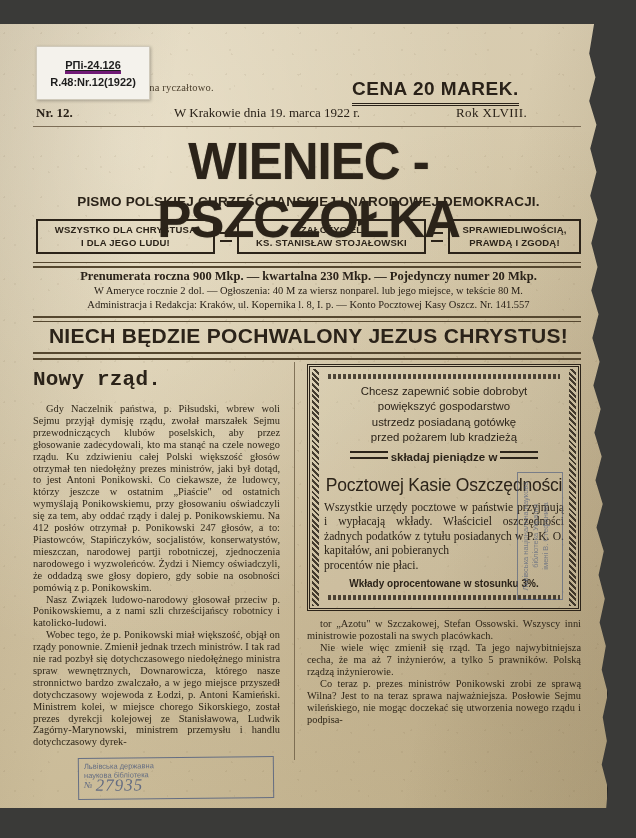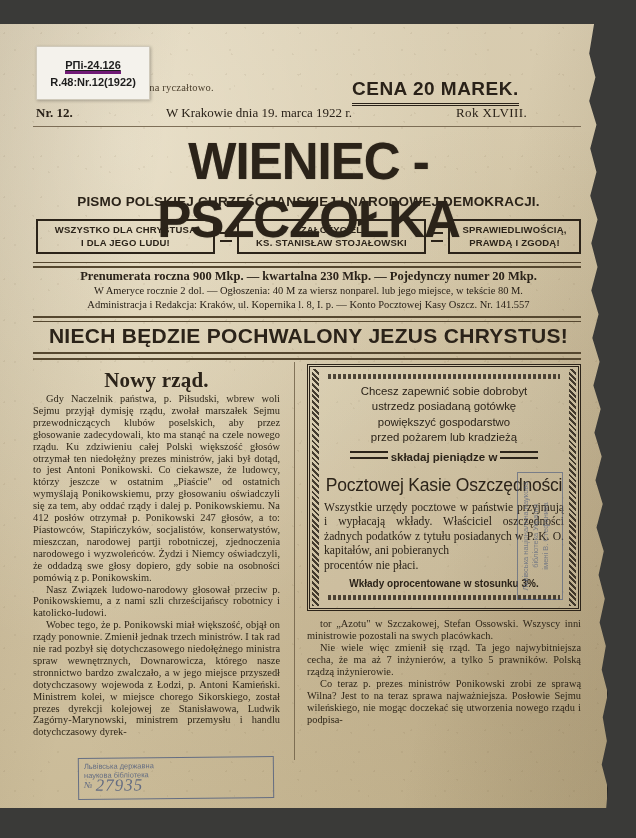--- a/index.html
+++ b/index.html
@@ -44,21 +44,21 @@
     opacity:.8;
   }
 
   
   .topline{position:absolute;left:120px;top:82px;width:330px;font-size:10.5px;letter-spacing:.2px;color:#4a3e2c;}
   .cena{position:absolute;left:352px;top:78px;font-family:"Liberation Sans",sans-serif;font-weight:bold;font-size:19px;letter-spacing:.5px;color:#2a2219;}
   .cena .u{border-bottom:3px double #2a2219;padding-bottom:4px;margin-top:42px;}
 
   .issueline{position:absolute;left:36px;top:105px;width:545px;font-size:13px;color:#2a2219;}
   .issueline .nr{font-weight:bold;}
-  .issueline .place{position:absolute;left:130px;top:0;}
+  .issueline .place{position:absolute;left:138px;top:0;}
   .issueline .rok{position:absolute;left:420px;top:0;letter-spacing:.4px;}
   .rule-thin{position:absolute;left:33px;top:126px;width:548px;border-top:1px solid #6b5c44;opacity:.85;}
 
   
   .masthead{
     position:absolute;left:36px;top:133px;width:545px;text-align:center;
     font-family:"Liberation Sans",sans-serif;font-weight:bold;
     font-size:51px;line-height:58px;letter-spacing:-1px;color:#2b2319;
     text-shadow:0 0 1px rgba(43,35,25,.5);
   }
@@ -96,22 +96,22 @@
   }
   .rule-d3{position:absolute;left:33px;top:352px;width:548px;height:4px;border-top:2px solid #55472f;border-bottom:2px solid #55472f;}
 
   
   .cols{position:absolute;left:33px;top:362px;width:548px;height:398px;display:flex;}
   .colL{width:247px;padding-right:8px;}
   .vdiv{width:1px;background:#6b5c44;opacity:.8;margin:0 6px;}
   .colR{flex:1;padding-left:6px;}
 
   .arthead{
-    text-align:center;font-family:Liberation Serif, serif;font-weight:bold;
-    font-size:21px;color:#2b2319;margin:6px 0 0;letter-spacing:.2px;
+    text-align:left;font-family:Liberation Mono, monospace;font-weight:bold;
+    font-size:21px;color:#2b2319;margin:6px 0 12px;letter-spacing:.2px;
   }
   .body p{
     margin:0;text-align:justify;font-size:10.4px;line-height:11.9px;color:#2e2619;
     text-indent:13px;hyphens:auto;
   }
   .colR .body p{font-size:10.4px;line-height:12.1px;}
 
   
   .ad{
     position:relative;border:3px double #2b2319;padding:7px 8px 8px;margin:2px 0 7px;
@@ -234,22 +234,22 @@
     </div>
 
     <div class="vdiv"></div>
 
     <div class="colR">
 
       <div class="ad">
         <div class="ad-top"></div>
         <div class="ad-lines">
           <div>Chcesz zapewnić sobie dobrobyt</div>
+          <div>powiększyć gospodarstwo</div>
           <div>ustrzedz posiadaną gotówkę</div>
-          <div>powiększyć gospodarstwo</div>
           <div>przed pożarem lub kradzieżą</div>
         </div>
         <div class="ad-mid">
           <span class="dash"></span><span>składaj pieniądze w</span><span class="dash"></span>
         </div>
         <div class="ad-big">Pocztowej Kasie Oszczędności</div>
         <div class="ad-body">
           <span>Wszystkie urzędy pocztowe w państwie przyjmują i wypłacają wkłady. Właściciel oszczędności żadnych podatków z tytułu posiadanych w P. K. O. kapitałów, ani pobieranych</span>
           <span class="last">procentów nie płaci.</span>
         </div>

